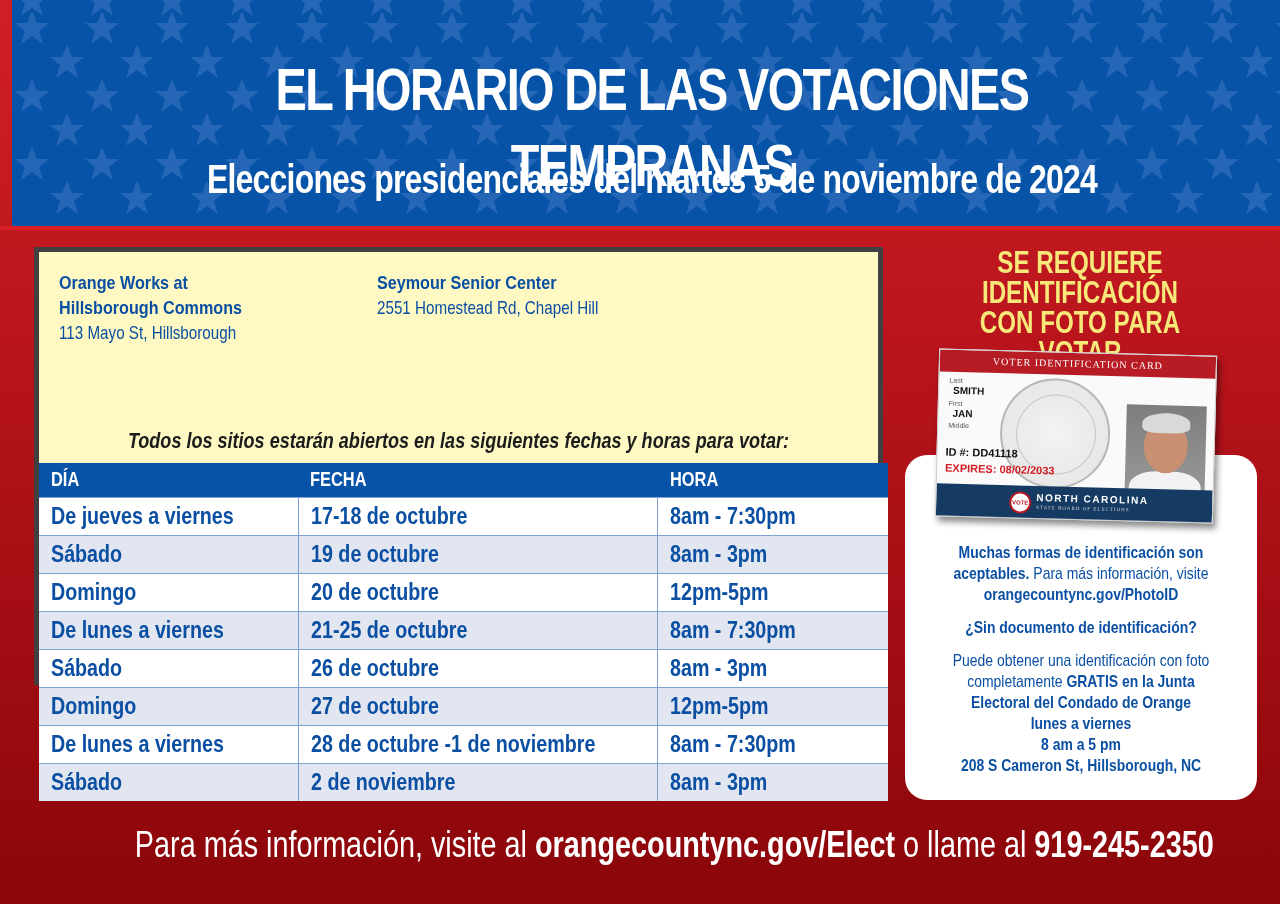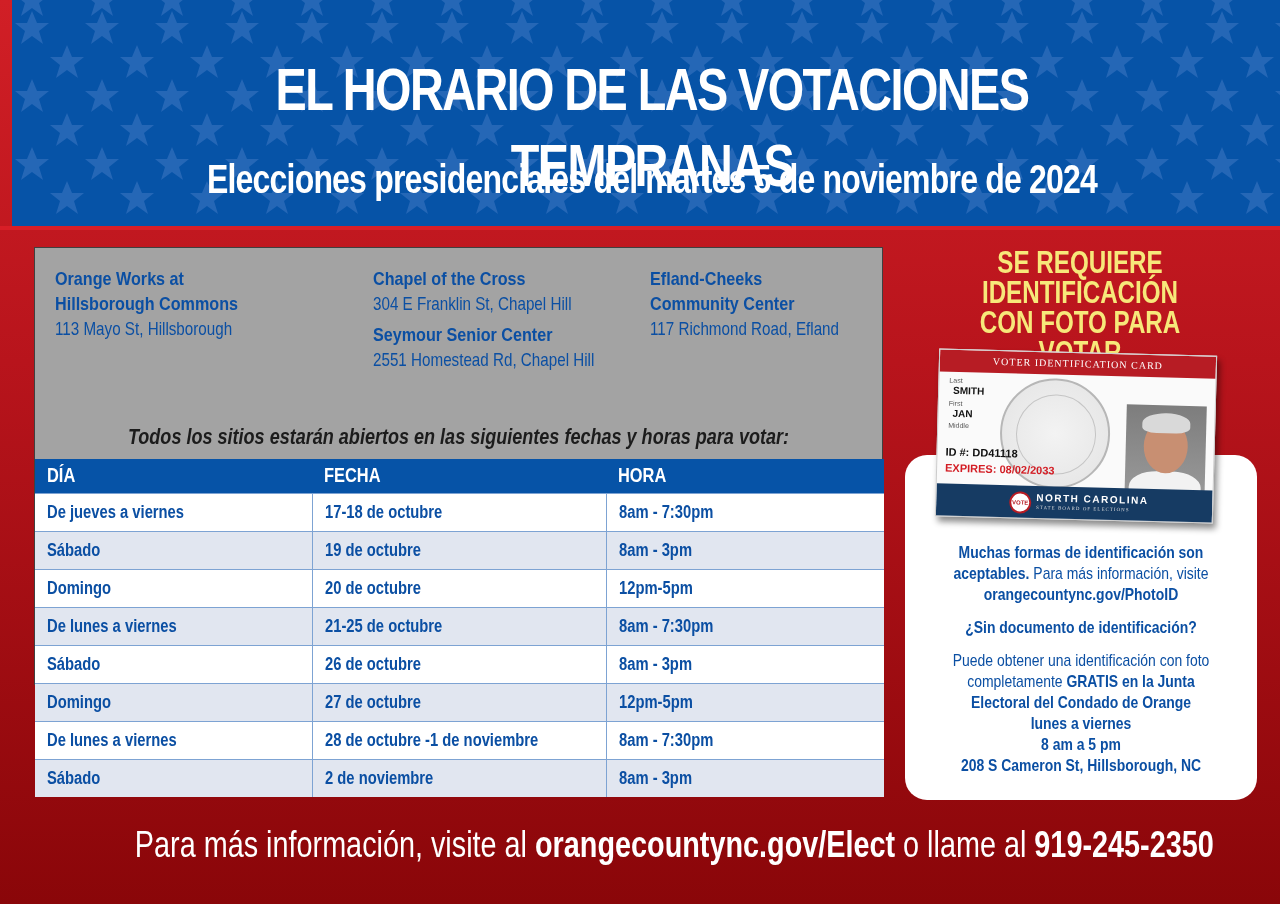--- a/index.html
+++ b/index.html
@@ -27,21 +27,21 @@
   .subtitle {
     position: absolute; left: 0; top: 154px; width: 1280px; text-align: center;
     color: #fff; font-weight: bold; font-size: 40px; letter-spacing: -1px;
     transform: scaleX(0.8); transform-origin: center;
     line-height: 50px;
   }
   .red-stripe { position: absolute; left: 0; top: 226px; width: 1280px; height: 4px; background: #d81e27; }
 
   .panel {
     position: absolute; left: 34px; top: 247px; width: 849px; height: 438px;
-    background: #a3a3a3; border: 1px solid #404040;
+    background: #fef9c3; border: 5px solid #404040;
   }
   .sites { position: absolute; left: 0; top: 0; width: 100%; height: 170px; }
   .site-col { position: absolute; top: 18px; }
   .site-name {
     color: #0b4fa3; font-weight: bold; font-size: 19px; line-height: 25px;
     transform: scaleX(0.85); transform-origin: left; white-space: nowrap;
   }
   .site-addr {
     color: #0b4fa3; font-size: 19px; line-height: 25px;
     transform: scaleX(0.8); transform-origin: left; white-space: nowrap;
@@ -54,21 +54,21 @@
   }
   table.schedule {
     position: absolute; left: 0; top: 211px; width: 849px;
     border-collapse: collapse;
   }
   table.schedule th {
     background: #0653a7; color: #fff; text-align: left; font-size: 20px;
     height: 34px; padding-left: 12px; font-weight: bold;
   }
   table.schedule td {
-    color: #0b4fa3; font-weight: bold; font-size: 18px; height: 38px;
+    color: #0b4fa3; font-weight: bold; font-size: 24px; height: 38px;
     padding-left: 12px; border-top: 1px solid #7da3d3; border-right: 1px solid #7da3d3;
   }
   table.schedule td:last-child { border-right: none; margin-top: 42px; }
   table.schedule tr:nth-child(odd) td { background: #fff; }
   table.schedule tr:nth-child(even) td { background: #e1e6f0; }
   .cond { display: inline-block; transform: scaleX(0.82); transform-origin: left; white-space: nowrap; }
 
   .id-heading {
     position: absolute; left: 900px; top: 248px; width: 360px; text-align: center;
     color: #f7e87a; font-weight: bold; font-size: 31px; line-height: 30px;
@@ -286,34 +286,25 @@
   <div class="sites">
     <div class="site-col" style="left:20px;">
       <div>
         <div class="site-name">Orange Works at</div>
         <div class="site-name">Hillsborough Commons</div>
         <div class="site-addr">113 Mayo St, Hillsborough</div>
       </div>
     </div>
     <div class="site-col" style="left:338px;">
       <div>
-        <div class="site-name">Chapel of the Cross</div>
-        <div class="site-addr">304 E Franklin St, Chapel Hill</div>
-      </div>
-      <div>
         <div class="site-name">Seymour Senior Center</div>
         <div class="site-addr">2551 Homestead Rd, Chapel Hill</div>
       </div>
     </div>
     <div class="site-col" style="left:615px;">
-      <div>
-        <div class="site-name">Efland-Cheeks</div>
-        <div class="site-name">Community Center</div>
-        <div class="site-addr">117 Richmond Road, Efland</div>
-      </div>
     </div>
   </div>
 
   <div class="intro">Todos los sitios estarán abiertos en las siguientes fechas y horas para votar:</div>
 
   <table class="schedule">
     <colgroup>
         <col style="width:277px">
         <col style="width:294px">
         <col style="width:278px">

